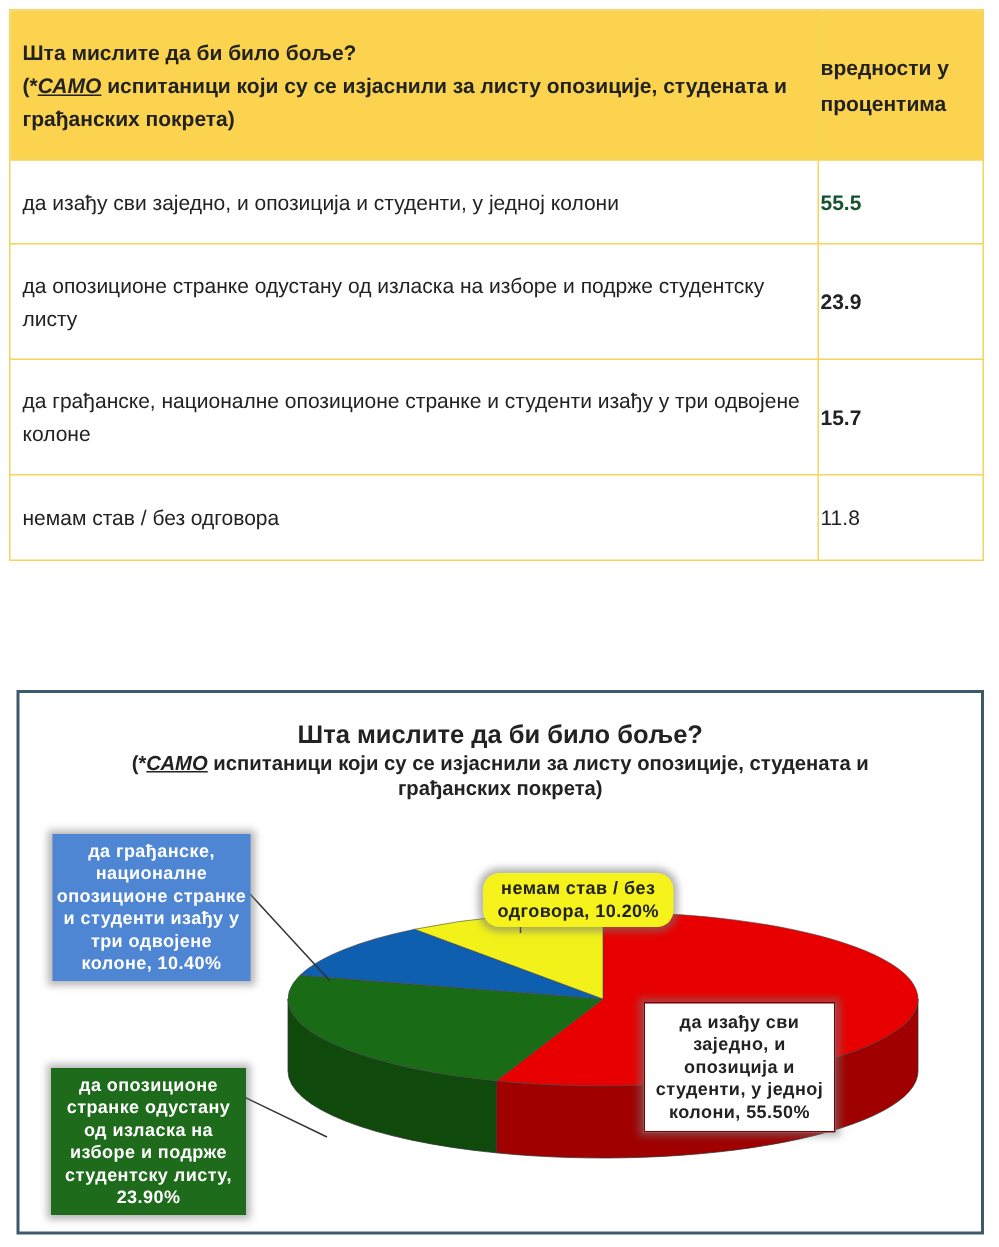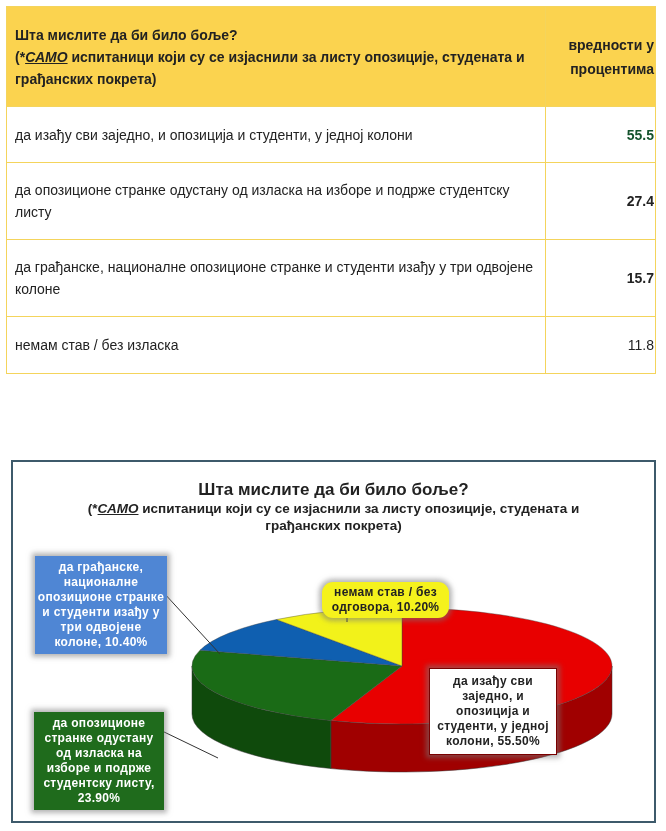--- a/index.html
+++ b/index.html
@@ -1,21 +1,21 @@
 <!DOCTYPE html>
 <html><head>
 <meta charset="utf-8">
 <style>
   html,body{margin:0;padding:0;background:#ffffff;}
   body{width:666px;height:831px;position:relative;overflow:hidden;font-family:"Liberation Sans",sans-serif;color:#222;}
   table.survey{position:absolute;left:6px;top:6px;width:650px;border-collapse:collapse;table-layout:fixed;}
   table.survey td{border:1px solid #f4d45c;font-size:14px;line-height:22px;vertical-align:middle;}
   table.survey tr.head td{background:#fbd34f;font-weight:bold;color:#222;height:95px;}
   table.survey td.q{padding:2px 8px;}
-  table.survey td.v{width:107px;text-align:right;}
+  table.survey td.v{width:107px;text-align:left;}
   table.survey tr.head td.v{line-height:24px;}
   table.survey tr.r1 td{height:51px;}
   table.survey tr.r2 td{height:72px;}
   table.survey tr.r3 td{height:72px;}
   table.survey tr.r4 td{height:52px;}
   table.survey tr.r5 td{height:52px;}
   .bold{font-weight:bold;}
   .red{color:#14532d;}
   u{text-decoration:underline;font-style:italic;}
   .chart-frame{position:absolute;left:11px;top:460px;width:645px;height:363px;border:2px solid #3d5a6b;box-sizing:border-box;background:#fff;}
@@ -39,28 +39,28 @@
       <span>(*</span><u>САМО</u><span> испитаници који су се изјаснили за листу опозиције, студената и грађанских покрета)</span>
     </td>
     <td class="v">вредности у процентима</td>
   </tr>
   <tr class="r1">
     <td class="q">да изађу сви заједно, и опозиција и студенти, у једној колони</td>
     <td class="v bold red">55.5</td>
   </tr>
   <tr class="r2">
     <td class="q">да опозиционе странке одустану од изласка на изборе и подрже студентску листу</td>
-    <td class="v bold">27.4</td>
+    <td class="v bold">23.9</td>
   </tr>
   <tr class="r3">
     <td class="q">да грађанске, националне опозиционе странке и студенти изађу у три одвојене колоне</td>
     <td class="v bold">15.7</td>
   </tr>
   <tr class="r4">
-    <td class="q">немам став / без изласка</td>
+    <td class="q">немам став / без одговора</td>
     <td class="v">11.8</td>
   </tr>
 </tbody>
   </table>
 
 <div class="chart-frame">
   <div class="chart-title">Шта мислите да би било боље?</div>
   <div class="chart-subtitle"><span>(*</span><u>САМО</u><span> испитаници који су се изјаснили за листу опозиције, студената и грађанских покрета)</span></div>
 
   <svg class="pie" id="pie" width="641" height="359" viewBox="0 0 641 359">

